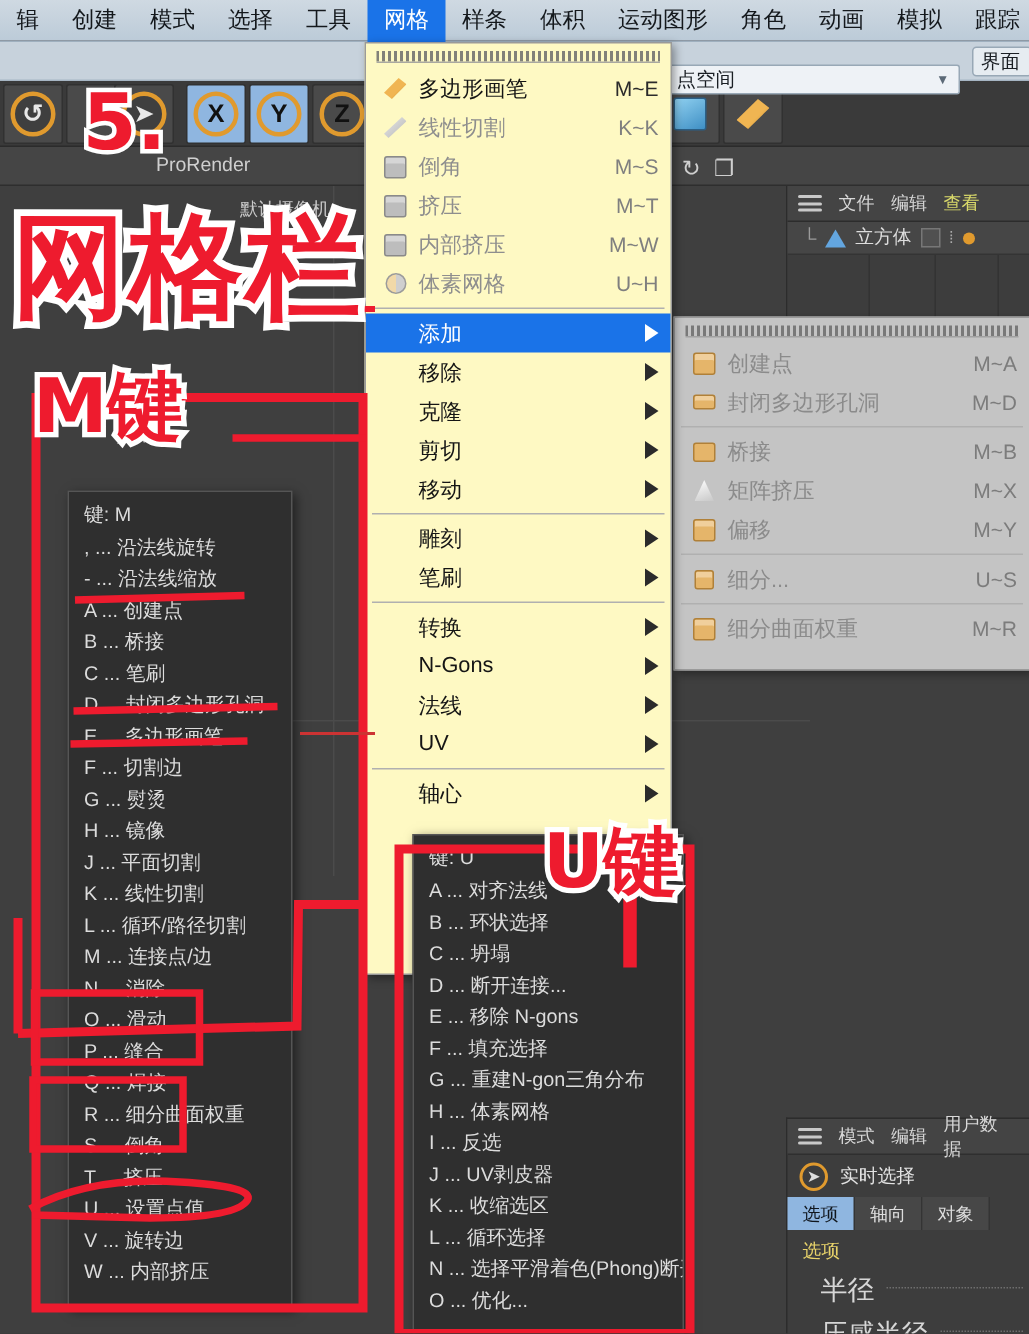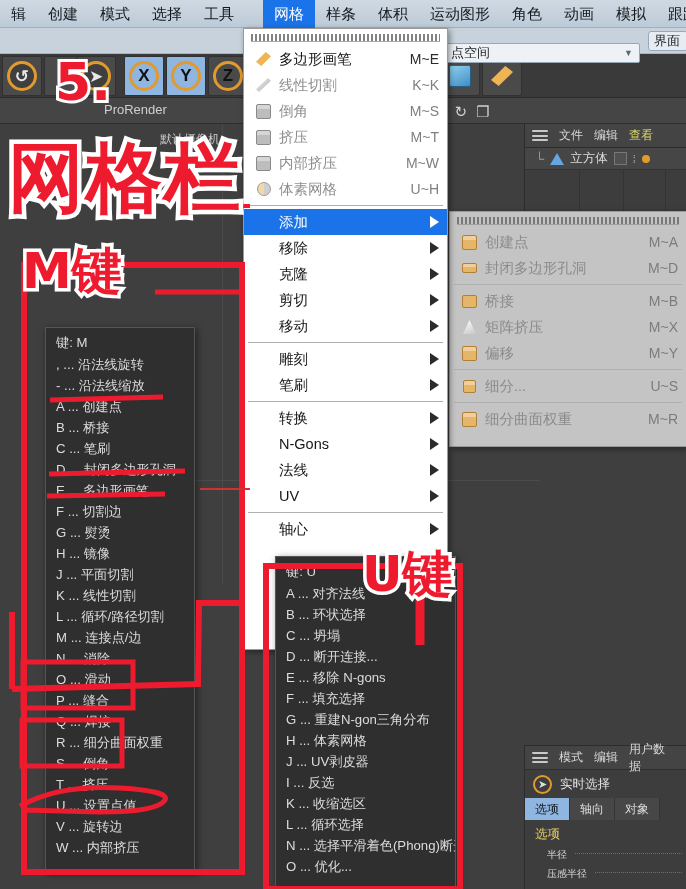--- a/index.html
+++ b/index.html
@@ -18,21 +18,21 @@
   .menubar{
     position:absolute; top:0; left:0; width:686px; height:28px;
     background:linear-gradient(#cfd9e2,#bccbd8);
     border-bottom:1px solid #9fb0bf;
     display:flex; align-items:center; white-space:nowrap;
   }
   .menubar .mi{
     font-size:15px; color:#14181c; padding:4px 11px; line-height:20px;
     height:28px; display:flex; align-items:center;
   }
-  .menubar .mi.active{ background:#1a73e8; color:#fff;margin-left:18px; }
+  .menubar .mi.active{ background:#1a73e8; color:#fff; }
 
   
   .bar2{
     position:absolute; top:28px; left:0; width:686px; height:26px;
     background:#c7d2dc; border-bottom:1px solid #a6b5c3;
   }
   .combo{
     position:absolute; top:43px; left:444px; width:196px; height:20px;
     background:#eef2f6; border:1px solid #98a8b6; border-radius:2px;
     display:flex; align-items:center; padding:0 6px; font-size:13px; color:#1a1f24;
@@ -140,30 +140,30 @@
   }
   .attr-tabs{ display:flex; height:22px; font-size:12px; }
   .attr-tabs div{
     padding:0 10px; display:flex; align-items:center; color:#ddd; background:#474747;
     border-right:1px solid #343434;
   }
   .attr-tabs div.on{ background:#8fb6e0; color:#10161d; }
   .attr-sec{ padding:6px 0 0 10px; font-size:12.5px; color:#e8d36a; }
   .attr-row{
     display:flex; align-items:center; gap:4px; padding-left:22px; margin-top:5px;
-    font-size:10px; color:#d6d6d6;
+    font-size:18px; color:#d6d6d6;
   }
   .attr-row .dotted{
     flex:1; border-bottom:1px dotted #6e6e6e; height:1px; margin:0 4px 4px 4px;
   }
 
   
   .menu{
     position:absolute; top:28px; left:243px; width:205px; height:622px;
-    background:#ffffff; border:1px solid #9a9a9a;
+    background:#fef9c3; border:1px solid #9a9a9a;
     box-shadow:2px 2px 6px rgba(0,0,0,.4);
   }
   .tear{
     margin:5px 7px 4px 7px; height:8px;
     background:repeating-linear-gradient(90deg,#6d6d6d 0 2px,transparent 2px 4px);
     border-bottom:1px solid #9b9b9b; opacity:.85;
   }
   .mrow{
     height:26px; display:flex; align-items:center; padding:0 8px 0 10px;
     font-size:14.5px; color:#8e8e8e; position:relative;
@@ -564,22 +564,22 @@
   <div class="keylist kl-u">
     <div class="kt hdr">键:  U</div>
     <div class="kt">A ... 对齐法线</div>
     <div class="kt">B ... 环状选择</div>
     <div class="kt">C ... 坍塌</div>
     <div class="kt">D ... 断开连接...</div>
     <div class="kt">E ... 移除 N-gons</div>
     <div class="kt">F ... 填充选择</div>
     <div class="kt">G ... 重建N-gon三角分布</div>
     <div class="kt">H ... 体素网格</div>
+    <div class="kt">I ... 反选</div>
     <div class="kt">J ... UV剥皮器</div>
-    <div class="kt">I ... 反选</div>
     <div class="kt">K ... 收缩选区</div>
     <div class="kt">L ... 循环选择</div>
     <div class="kt">N ... 选择平滑着色(Phong)断开</div>
     <div class="kt">O ... 优化...</div>
 
   </div>
 
   <svg class="ann-svg" viewBox="0 0 686 889">
 
     <rect x="24" y="265" width="218" height="607" fill="none" stroke="#ee1b2e" stroke-width="6"></rect>

